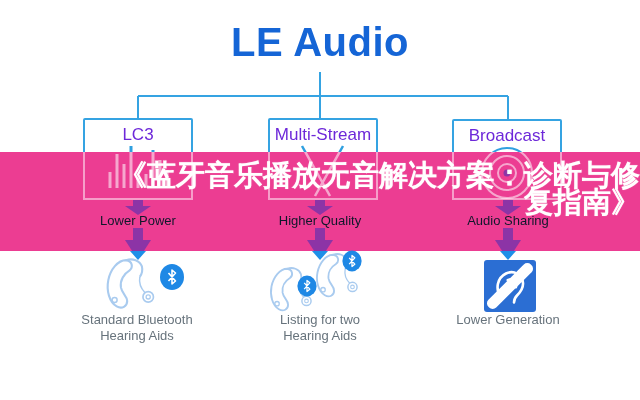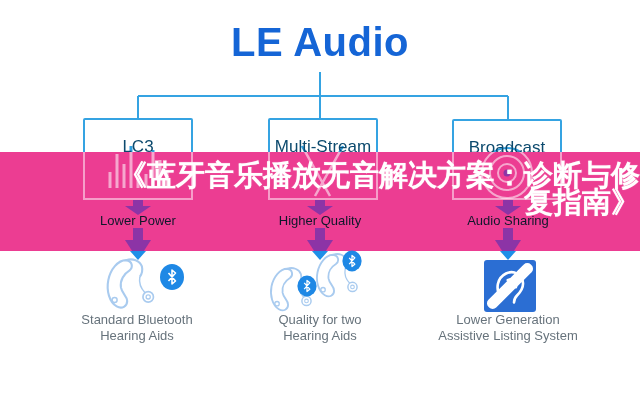--- a/index.html
+++ b/index.html
@@ -5,21 +5,21 @@
   html,body{margin:0;padding:0;background:#fff;}
   .stage{position:relative;width:640px;height:400px;background:#ffffff;overflow:hidden;
          font-family:"Liberation Sans","DejaVu Sans",sans-serif;padding-left:48px;}
 
   
   .title{position:absolute;left:0;top:20px;width:640px;text-align:center;
          font-size:40px;font-weight:bold;color:#1565d6;letter-spacing:.5px;}
   svg{position:absolute;left:0;top:0;overflow:visible;}
   .fbox{position:absolute;width:110px;height:82px;border:2px solid #35a3e2;border-radius:2px;
         box-sizing:border-box;text-align:center;}
-  .fbox span{display:inline-block;margin-top:17px;font-size:17px;color:#0c4a6e;}
+  .fbox span{display:inline-block;margin-top:5px;font-size:17px;color:#6d28d9;}
   .box1{left:83px;top:118px;}
   .box2{left:268px;top:118px;}
   .box3{left:452px;top:119px;height:81px;}
 
   
   .banner{position:absolute;left:0;top:152px;width:640px;height:99px;background:#ec3d92;overflow:hidden;}
   .ghost-box{position:absolute;top:0;height:48px;box-sizing:border-box;
              border-left:2px solid rgba(255,255,255,.5);border-right:2px solid rgba(255,255,255,.5);
              border-bottom:2px solid rgba(255,255,255,.5);}
   .gb1{left:83px;width:110px;} .gb2{left:268px;width:110px;} .gb3{left:452px;width:110px;}
@@ -154,21 +154,20 @@
       <path d="M-9,12 C-15,3 -13,-8 -4,-12.5 C4,-16.5 12.5,-11 13,-3 C13.4,3 10,6.5 7,9.5 C5,11.5 4,14 4,16.5" stroke="#ffffff" stroke-width="2.6" fill="none" stroke-linecap="round"></path>
       <path d="M-2.5,-6 C3,-8.5 7.5,-4 6,1.5" stroke="#ffffff" stroke-width="2.2" fill="none" stroke-linecap="round"></path>
     </g>
   </svg>
 
   <div class="dlabel" style="left:47px">
     <div>Standard Bluetooth</div>
     <div>Hearing Aids</div>
   </div>
   <div class="dlabel" style="left:230px">
-    <div>Quality for two</div>
+    <div>Listing for two</div>
     <div>Hearing Aids</div>
   </div>
   <div class="dlabel" style="left:418px">
     <div>Lower Generation</div>
-    <div>Assistive Listing System</div>
   </div>
 
 </div>
 
 </body></html>

